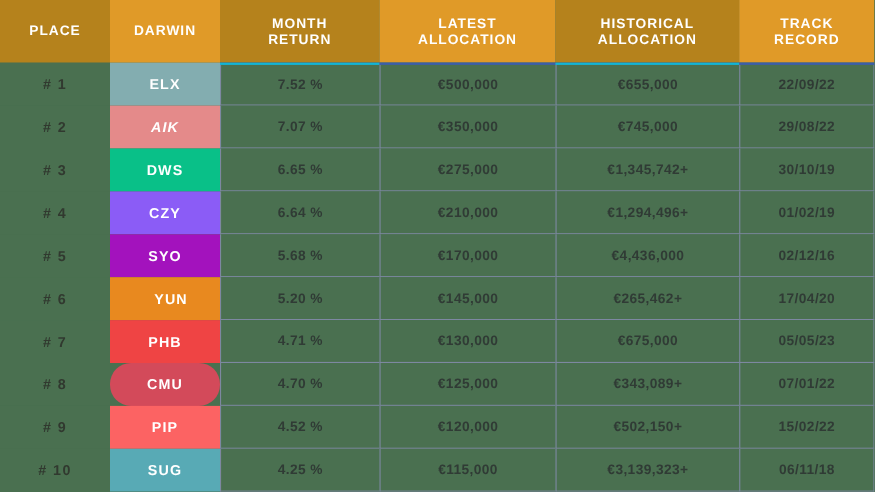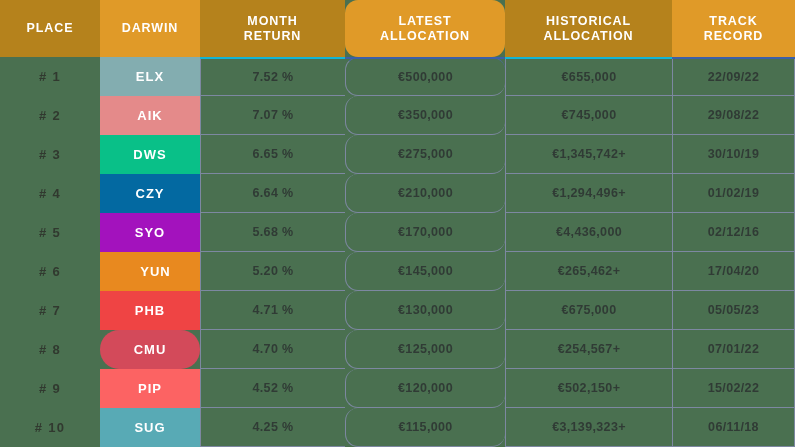--- a/index.html
+++ b/index.html
@@ -40,21 +40,21 @@
     line-height: 1.18;
     box-sizing: border-box;
     padding: 0 4px;
   }
   .th-dark  { background: #b5821c; }
   .th-light { background: #e09a28; }
 
   .c1 { width: 100px; align-items: center; }
   .c2 { width: 100px; }
   .c3 { width: 145px; }
-  .c4 { width: 160px; border-radius: 13px; }
+  .c4 { width: 160px; }
   .c5 { width: 167px; }
   .c6 { width: 123px; }
 
   
   .body-rows {
     width: 795px;
     height: 390px;
     display: flex;
     flex-direction: column;
   }
@@ -170,37 +170,37 @@
       <div class="tr">
         <div class="td td-place c1"># 1</div>
         <div class="td td-darwin c2" style="background: rgb(131, 173, 176);">ELX</div>
         <div class="td td-data c3">7.52 %</div>
         <div class="td td-data c4">€500,000</div>
         <div class="td td-data c5">€655,000</div>
         <div class="td td-data last-col c6">22/09/22</div>
       </div>
       <div class="tr">
         <div class="td td-place c1"># 2</div>
-        <div class="td td-darwin c2" style="background: rgb(228, 138, 138);">AIK</div>
+        <div class="td td-darwin c2" style="background: rgb(228, 138, 138); font-style: italic;">AIK</div>
         <div class="td td-data c3">7.07 %</div>
         <div class="td td-data c4">€350,000</div>
         <div class="td td-data c5">€745,000</div>
         <div class="td td-data last-col c6">29/08/22</div>
       </div>
       <div class="tr">
         <div class="td td-place c1"># 3</div>
         <div class="td td-darwin c2" style="background: rgb(9, 192, 136);">DWS</div>
         <div class="td td-data c3">6.65 %</div>
         <div class="td td-data c4">€275,000</div>
         <div class="td td-data c5">€1,345,742+</div>
         <div class="td td-data last-col c6">30/10/19</div>
       </div>
       <div class="tr">
         <div class="td td-place c1"># 4</div>
-        <div class="td td-darwin c2" style="background: #0369a1;">CZY</div>
+        <div class="td td-darwin c2" style="background: #8b5cf6;">CZY</div>
         <div class="td td-data c3">6.64 %</div>
         <div class="td td-data c4">€210,000</div>
         <div class="td td-data c5">€1,294,496+</div>
         <div class="td td-data last-col c6">01/02/19</div>
       </div>
       <div class="tr">
         <div class="td td-place c1"># 5</div>
         <div class="td td-darwin c2" style="background: rgb(163, 18, 189);">SYO</div>
         <div class="td td-data c3">5.68 %</div>
         <div class="td td-data c4">€170,000</div>
@@ -221,21 +221,21 @@
         <div class="td td-data c3">4.71 %</div>
         <div class="td td-data c4">€130,000</div>
         <div class="td td-data c5">€675,000</div>
         <div class="td td-data last-col c6">05/05/23</div>
       </div>
       <div class="tr">
         <div class="td td-place c1"># 8</div>
         <div class="td td-darwin c2" style="background: rgb(211, 74, 90); border-radius: 19px;">CMU</div>
         <div class="td td-data c3">4.70 %</div>
         <div class="td td-data c4">€125,000</div>
-        <div class="td td-data c5">€254,567+</div>
+        <div class="td td-data c5">€343,089+</div>
         <div class="td td-data last-col c6">07/01/22</div>
       </div>
       <div class="tr">
         <div class="td td-place c1"># 9</div>
         <div class="td td-darwin c2" style="background: rgb(252, 99, 99);">PIP</div>
         <div class="td td-data c3">4.52 %</div>
         <div class="td td-data c4">€120,000</div>
         <div class="td td-data c5">€502,150+</div>
         <div class="td td-data last-col c6">15/02/22</div>
       </div>

